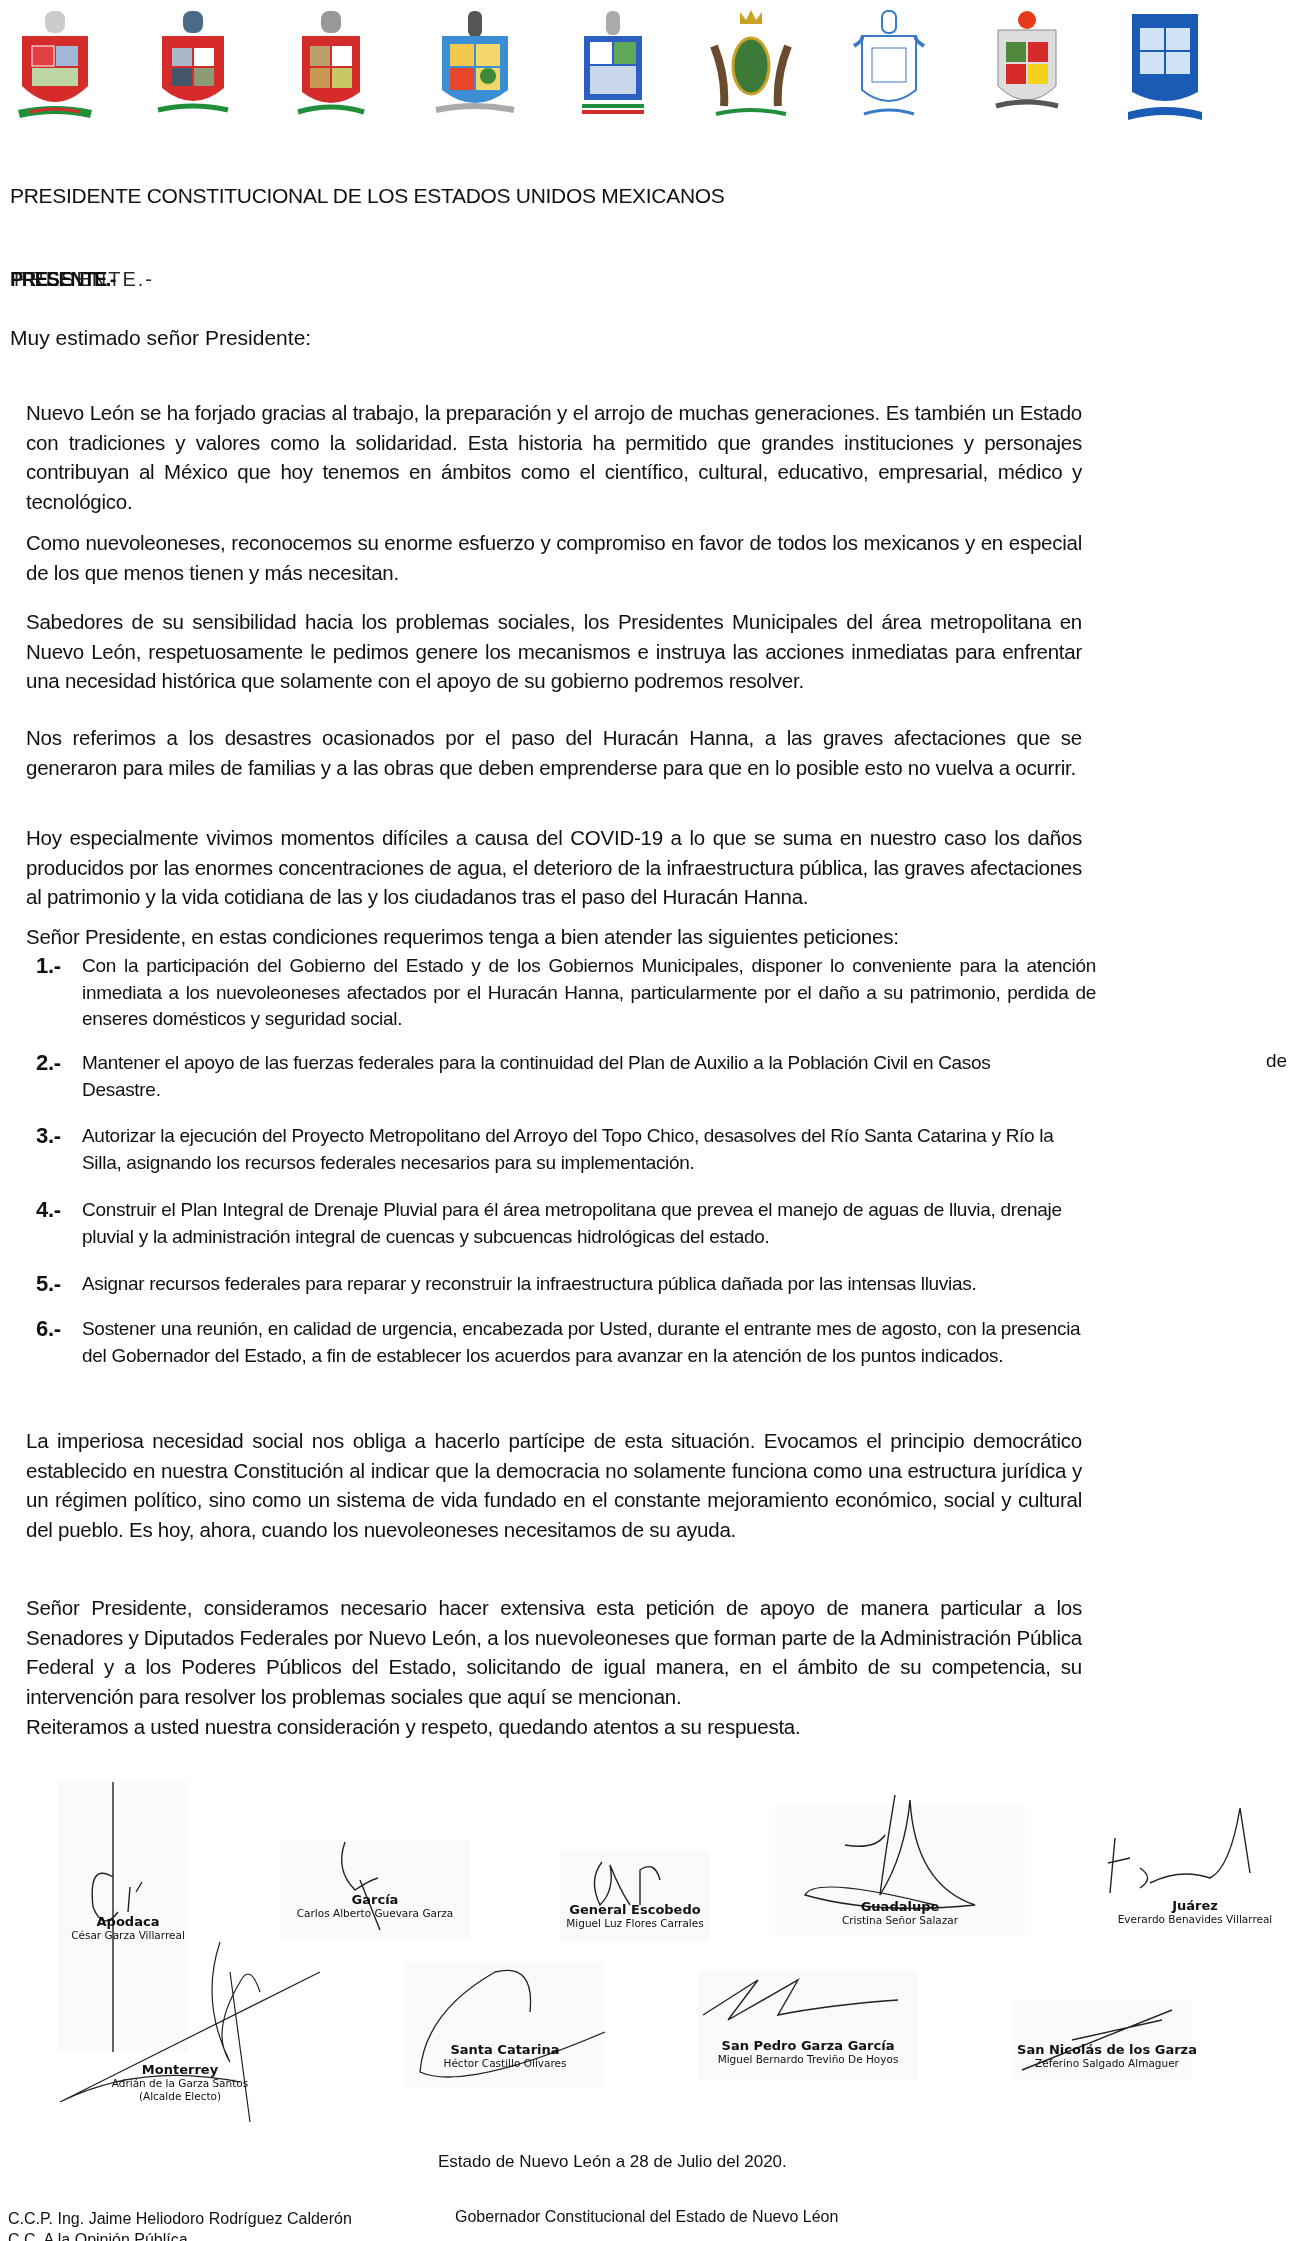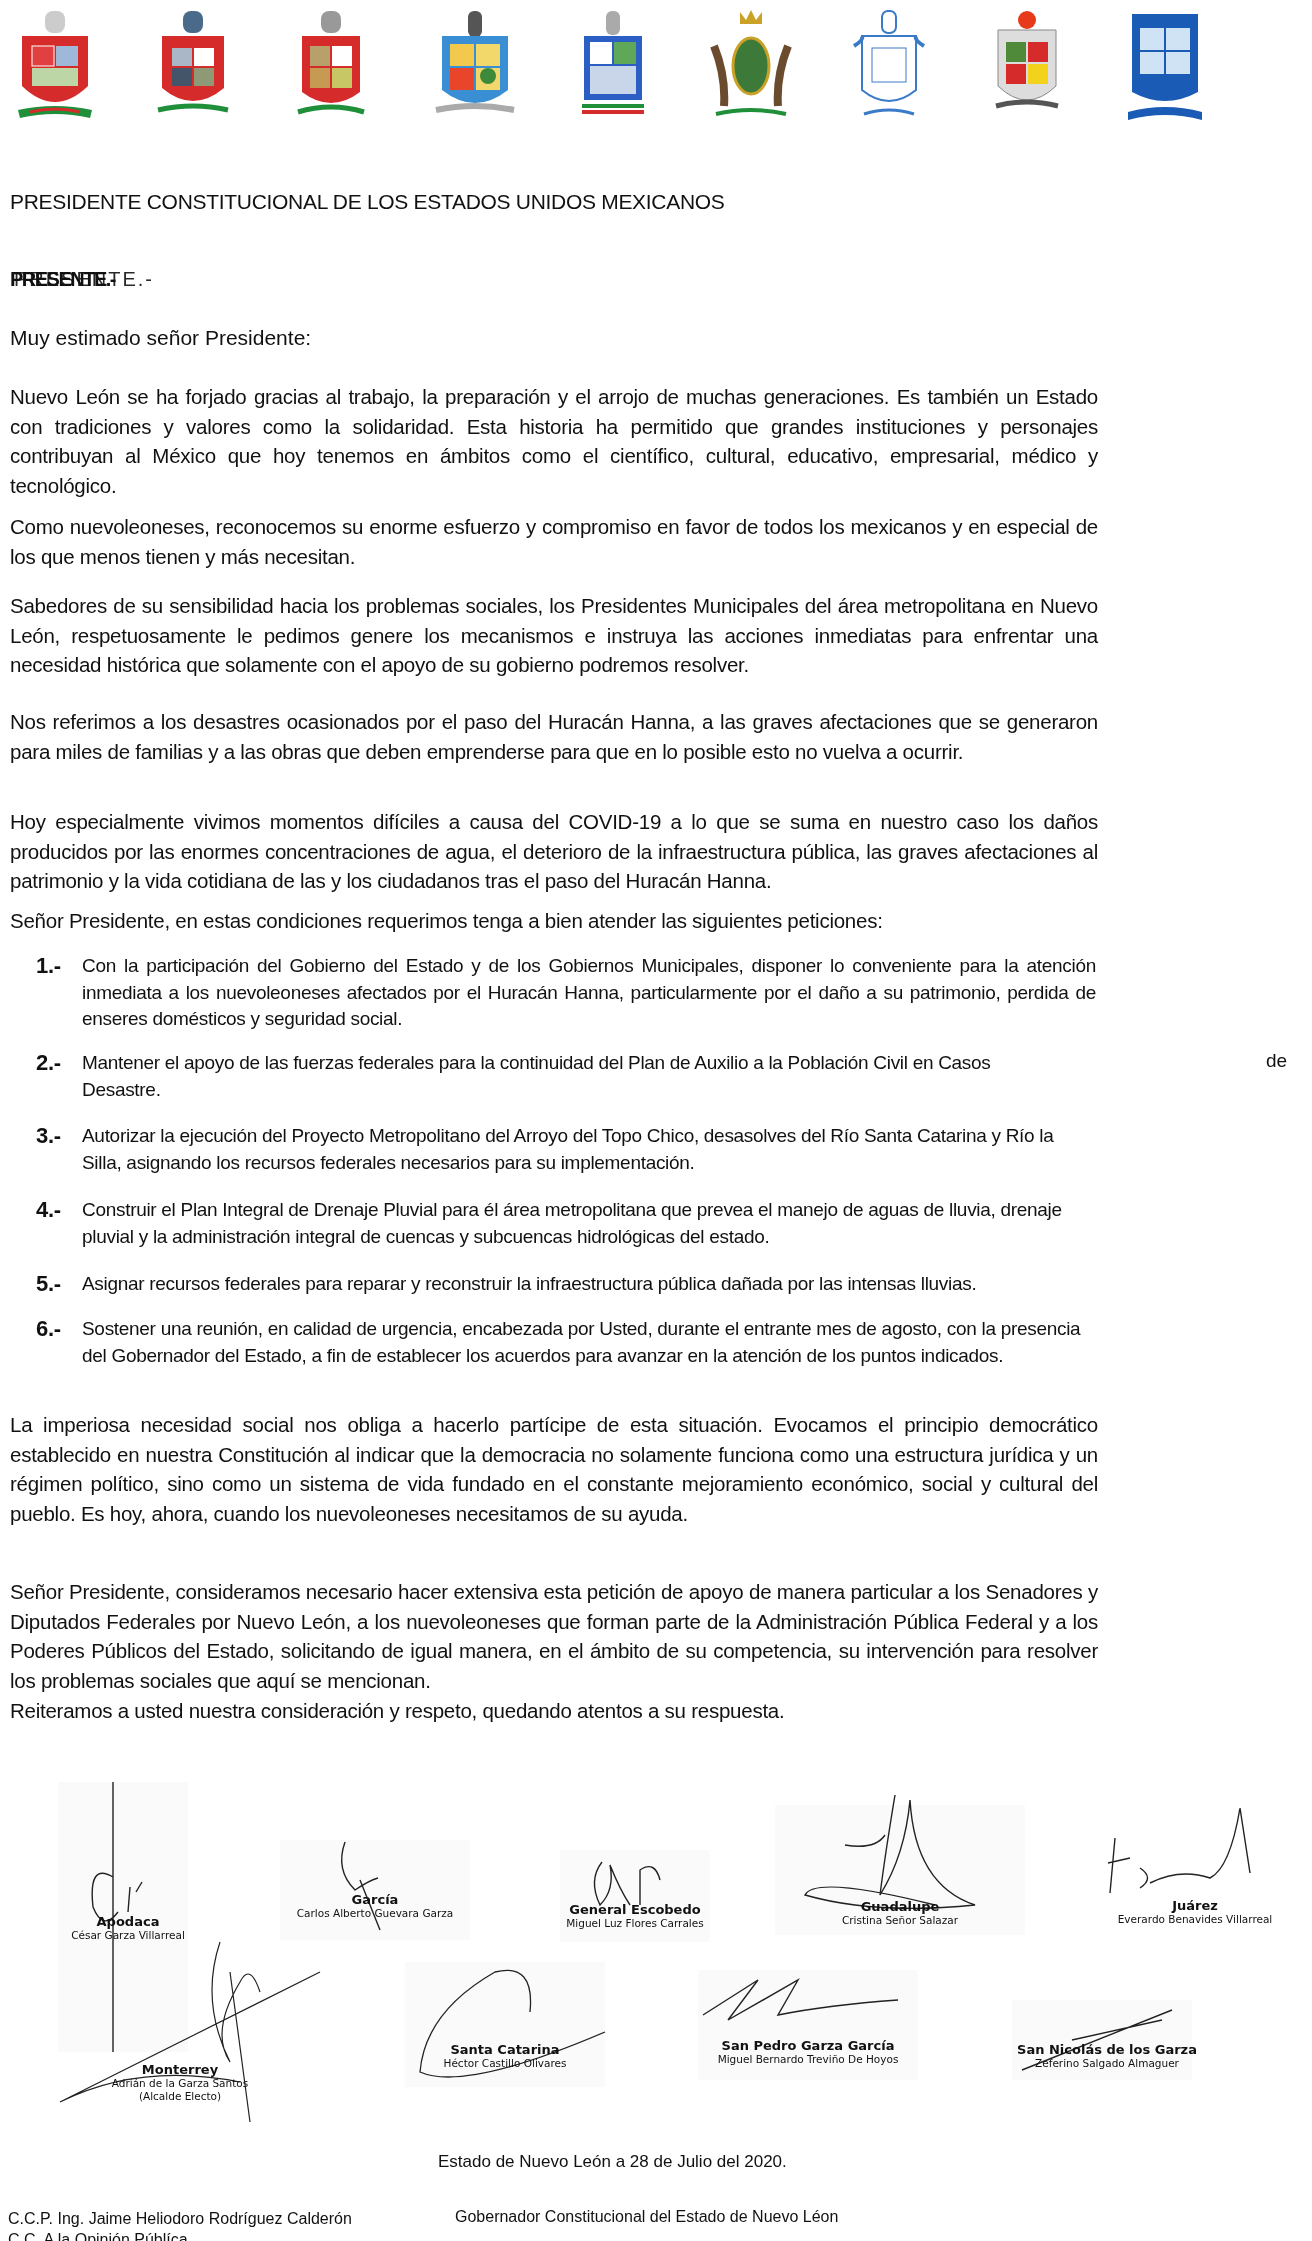--- a/index.html
+++ b/index.html
@@ -2,26 +2,26 @@
 <html><head>
 <meta charset="utf-8">
 <style>
   html,body{margin:0;padding:0;background:#ffffff;}
   body{width:1312px;height:2241px;position:relative;overflow:hidden;color:#111;font-family:"Liberation Sans Narrow","Liberation Sans",sans-serif;}
   .crest-row{position:absolute;top:6px;left:0;width:1312px;height:120px;}
   .crest{position:absolute;top:0;width:90px;height:120px;}
   .crest svg{width:100%;height:100%;}
   .addressee{position:absolute;left:10px;top:182px;}
   .addr-name{font-size:36px;letter-spacing:-0.5px;line-height:40px;font-weight:normal;color:#111;}
-  .addr-title{font-size:21px;letter-spacing:-0.3px;line-height:24px;margin-top:8px;}
+  .addr-title{font-size:21px;letter-spacing:-0.3px;line-height:24px;margin-top:2px;}
   .presente{position:absolute;left:10px;top:268px;font-size:20px;font-weight:bold;letter-spacing:-1.5px;}
   .presente .ghost{position:absolute;left:4px;top:0;font-weight:normal;letter-spacing:2px;opacity:.9;}
   .salutation{position:absolute;left:10px;top:326px;font-size:21px;}
   .body{position:absolute;left:10px;width:1088px;font-size:20.5px;line-height:29.5px;text-align:justify;letter-spacing:-0.25px;}
-  .body p{margin:0;}
+  .body p{margin:16px;}
   .req{position:absolute;left:36px;width:1060px;font-size:19px;line-height:26.5px;letter-spacing:-0.3px;}
   .req .num{position:absolute;left:0;top:0;font-weight:bold;font-size:22px;}
   .req .txt{margin-left:46px;text-align:justify;}
   .req2-de{position:absolute;left:1266px;font-size:19px;}
   .sig{position:absolute;text-align:center;font-family:"DejaVu Sans",sans-serif;}
   .sig .sig-bg{position:absolute;background:#fafafa;}
   .sig .mun{font-weight:bold;font-size:13px;line-height:15px;position:relative;}
   .sig .who{font-size:10.5px;line-height:13px;position:relative;}
   .sig svg{position:absolute;overflow:visible;}
   .place-date{position:absolute;left:438px;top:2152px;font-size:17px;}

